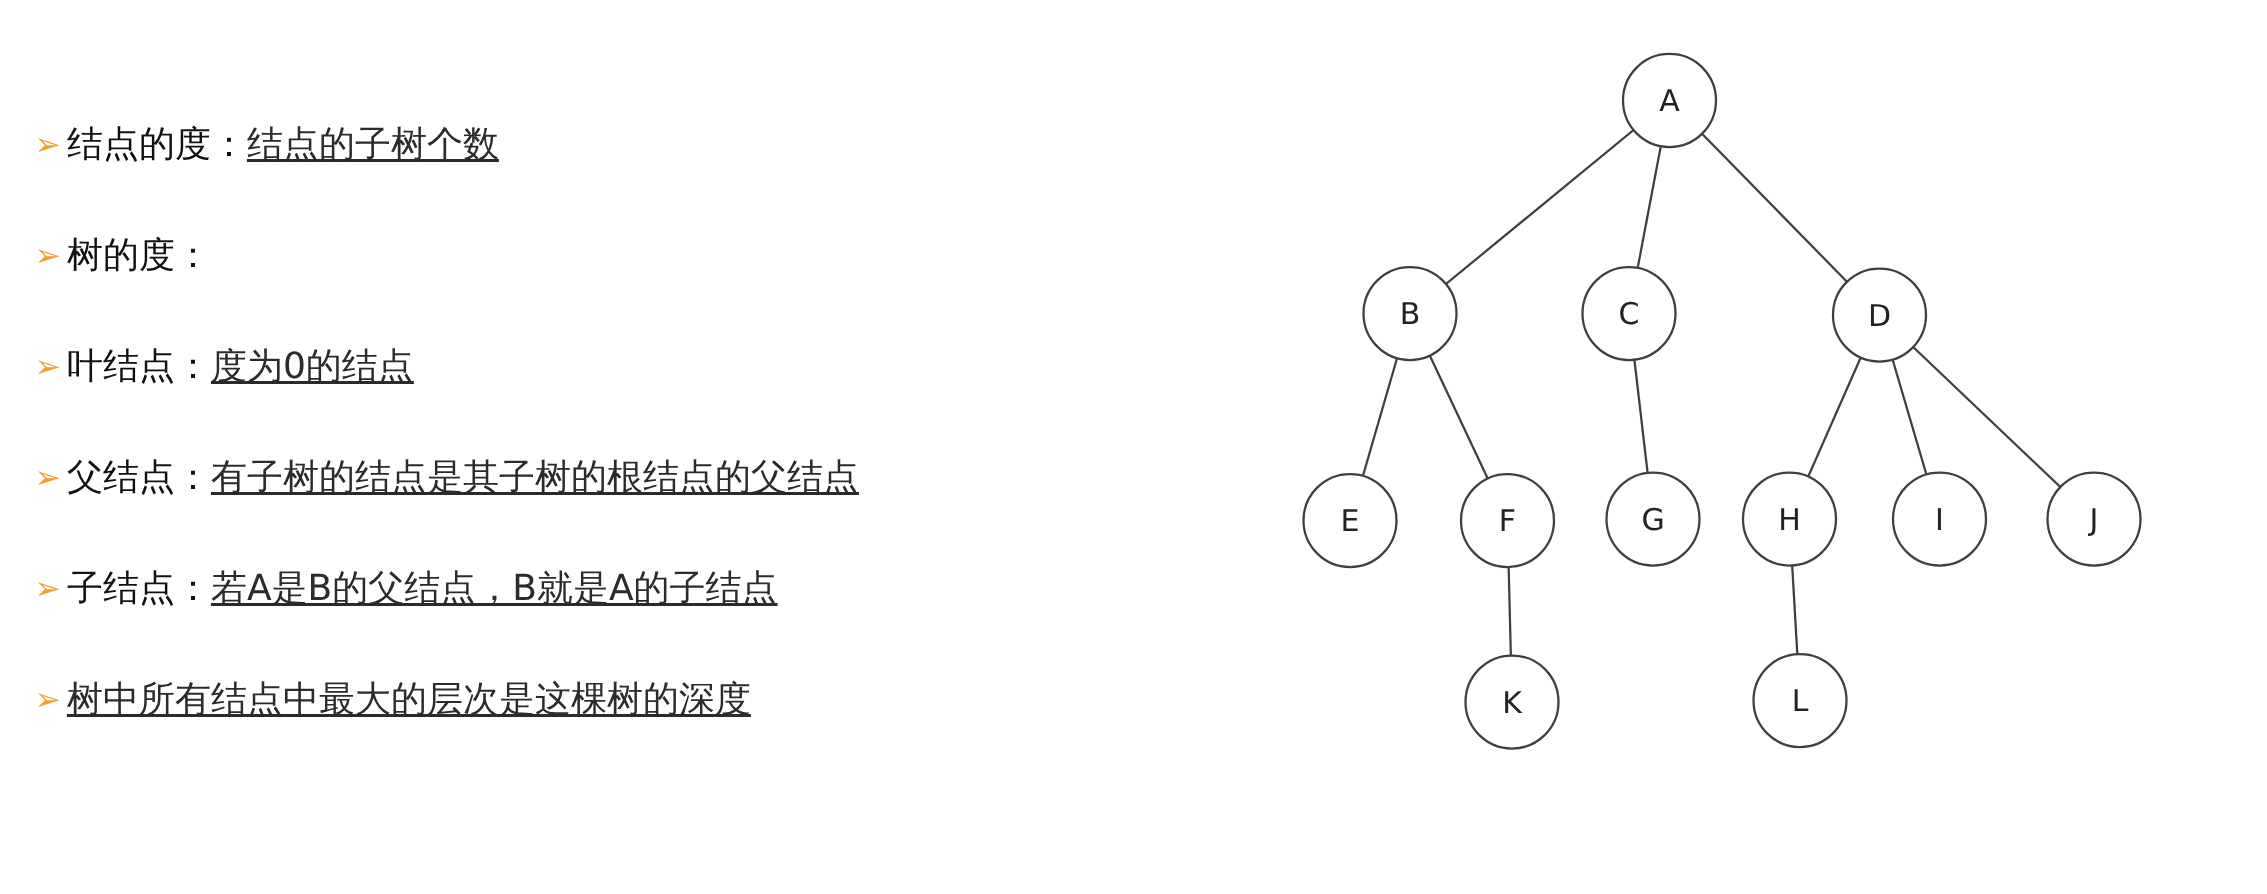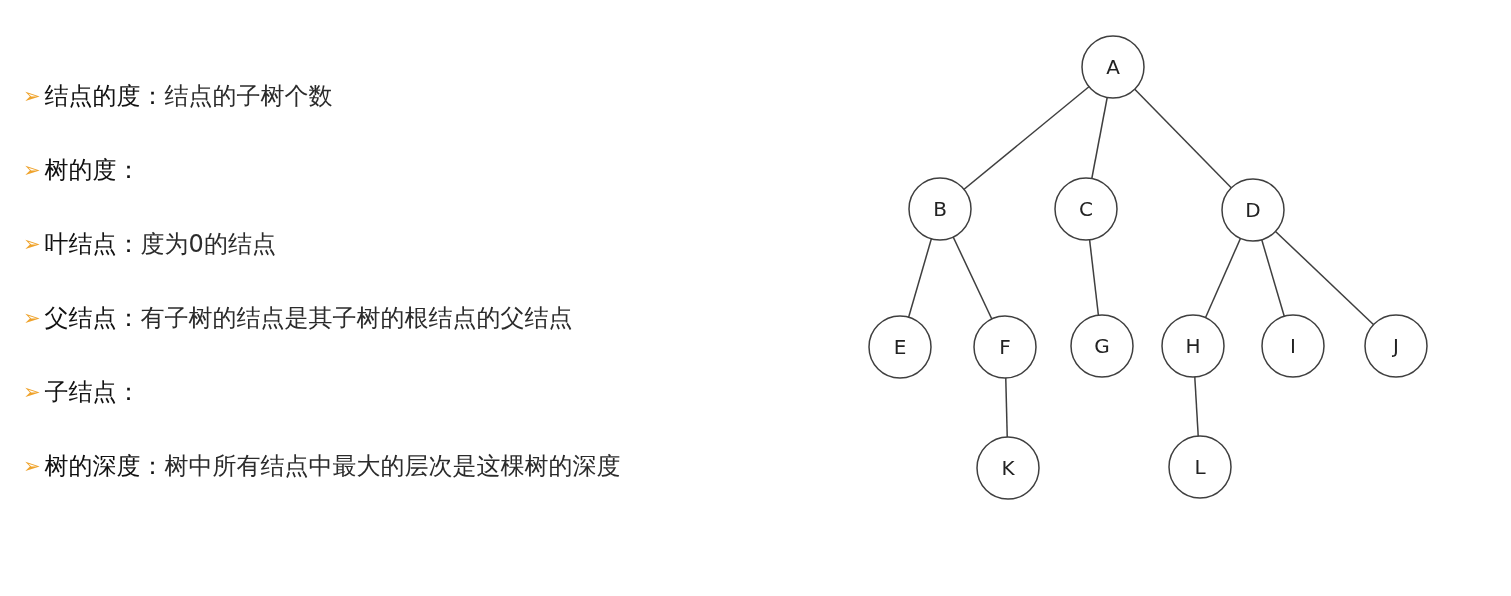--- a/index.html
+++ b/index.html
@@ -35,20 +35,21 @@
     transform: translateY(-1px);
   }
   .bullet-term {
     font-weight: normal;
     color: #111111;
     flex: 0 0 auto;
   }
   .bullet-def {
     color: #2b2b2b;
     flex: 0 0 auto;
+    text-decoration: underline;
   }
   .tree-layer {
     position: absolute;
     left: 0;
     top: 0;
     width: 1511px;
     height: 596px;
     pointer-events: none;
   }
 </style>
@@ -71,24 +72,24 @@
     <span class="bullet-def">度为0的结点</span>
   </li>
   <li class="bullet-item">
     <span class="bullet-marker" style="color: rgb(239, 163, 44);">➢</span>
     <span class="bullet-term">父结点：</span>
     <span class="bullet-def">有子树的结点是其子树的根结点的父结点</span>
   </li>
   <li class="bullet-item">
     <span class="bullet-marker" style="color: rgb(239, 163, 44);">➢</span>
     <span class="bullet-term">子结点：</span>
+    <span class="bullet-def">若A是B的父结点，B就是A的子结点</span>
   </li>
   <li class="bullet-item">
     <span class="bullet-marker" style="color: rgb(239, 163, 44);">➢</span>
-    <span class="bullet-term">树的深度：</span>
     <span class="bullet-def">树中所有结点中最大的层次是这棵树的深度</span>
   </li>
 </ul>
 
 <svg class="tree-layer" viewBox="0 0 1511 596" width="1511" height="596" xmlns="http://www.w3.org/2000/svg">
     <line x1="1113" y1="67" x2="940" y2="209" stroke="#3f3f3f" stroke-width="1.5"></line>
     <line x1="1113" y1="67" x2="1086" y2="209" stroke="#3f3f3f" stroke-width="1.5"></line>
     <line x1="1113" y1="67" x2="1253" y2="210" stroke="#3f3f3f" stroke-width="1.5"></line>
     <line x1="940" y1="209" x2="900" y2="347" stroke="#3f3f3f" stroke-width="1.5"></line>
     <line x1="940" y1="209" x2="1005" y2="347" stroke="#3f3f3f" stroke-width="1.5"></line>

